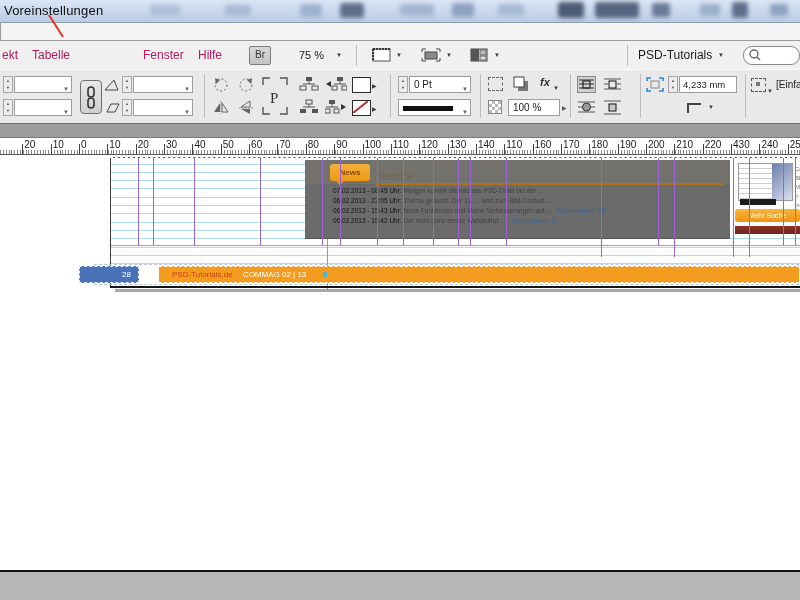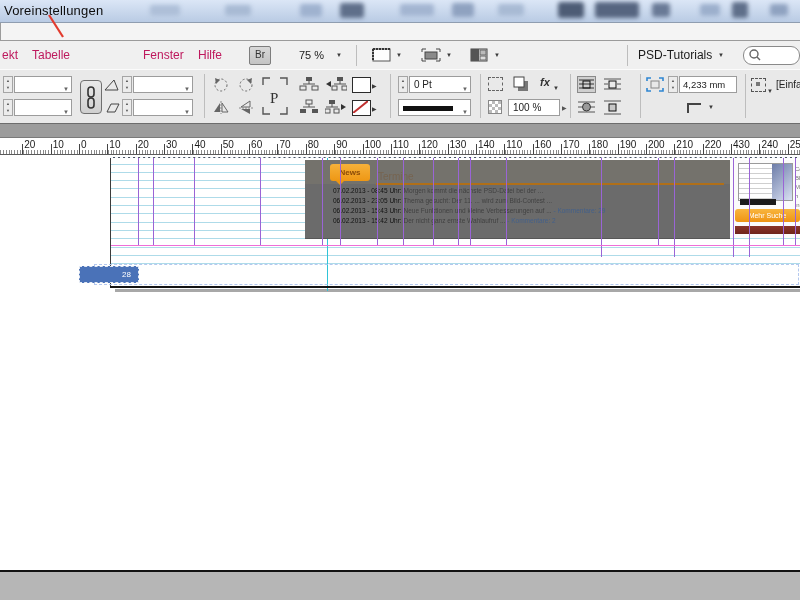--- a/index.html
+++ b/index.html
@@ -498,15 +498,20 @@
       <div class="bluepart"></div>
       </div>
     <div class="tooltip"></div>
     <div class="fragments">Co Bl Ma h in</div>
     <div class="morebtn">Mehr Suche</div>
     <div class="maroonbar"></div>
   </div>
 
   <div class="abs footer-group"></div>
   <div class="abs pagenum-box">28</div>
+  <div class="abs footer-orange">
+    <span class="brand">PSD-Tutorials.de</span>
+    <span class="issue">COMMAG 02 | 13</span>
+    <span class="anchor-mark"></span>
+  </div>
 
   <div class="abs" id="bottombar"></div>
 </div>
 
 </body></html>

